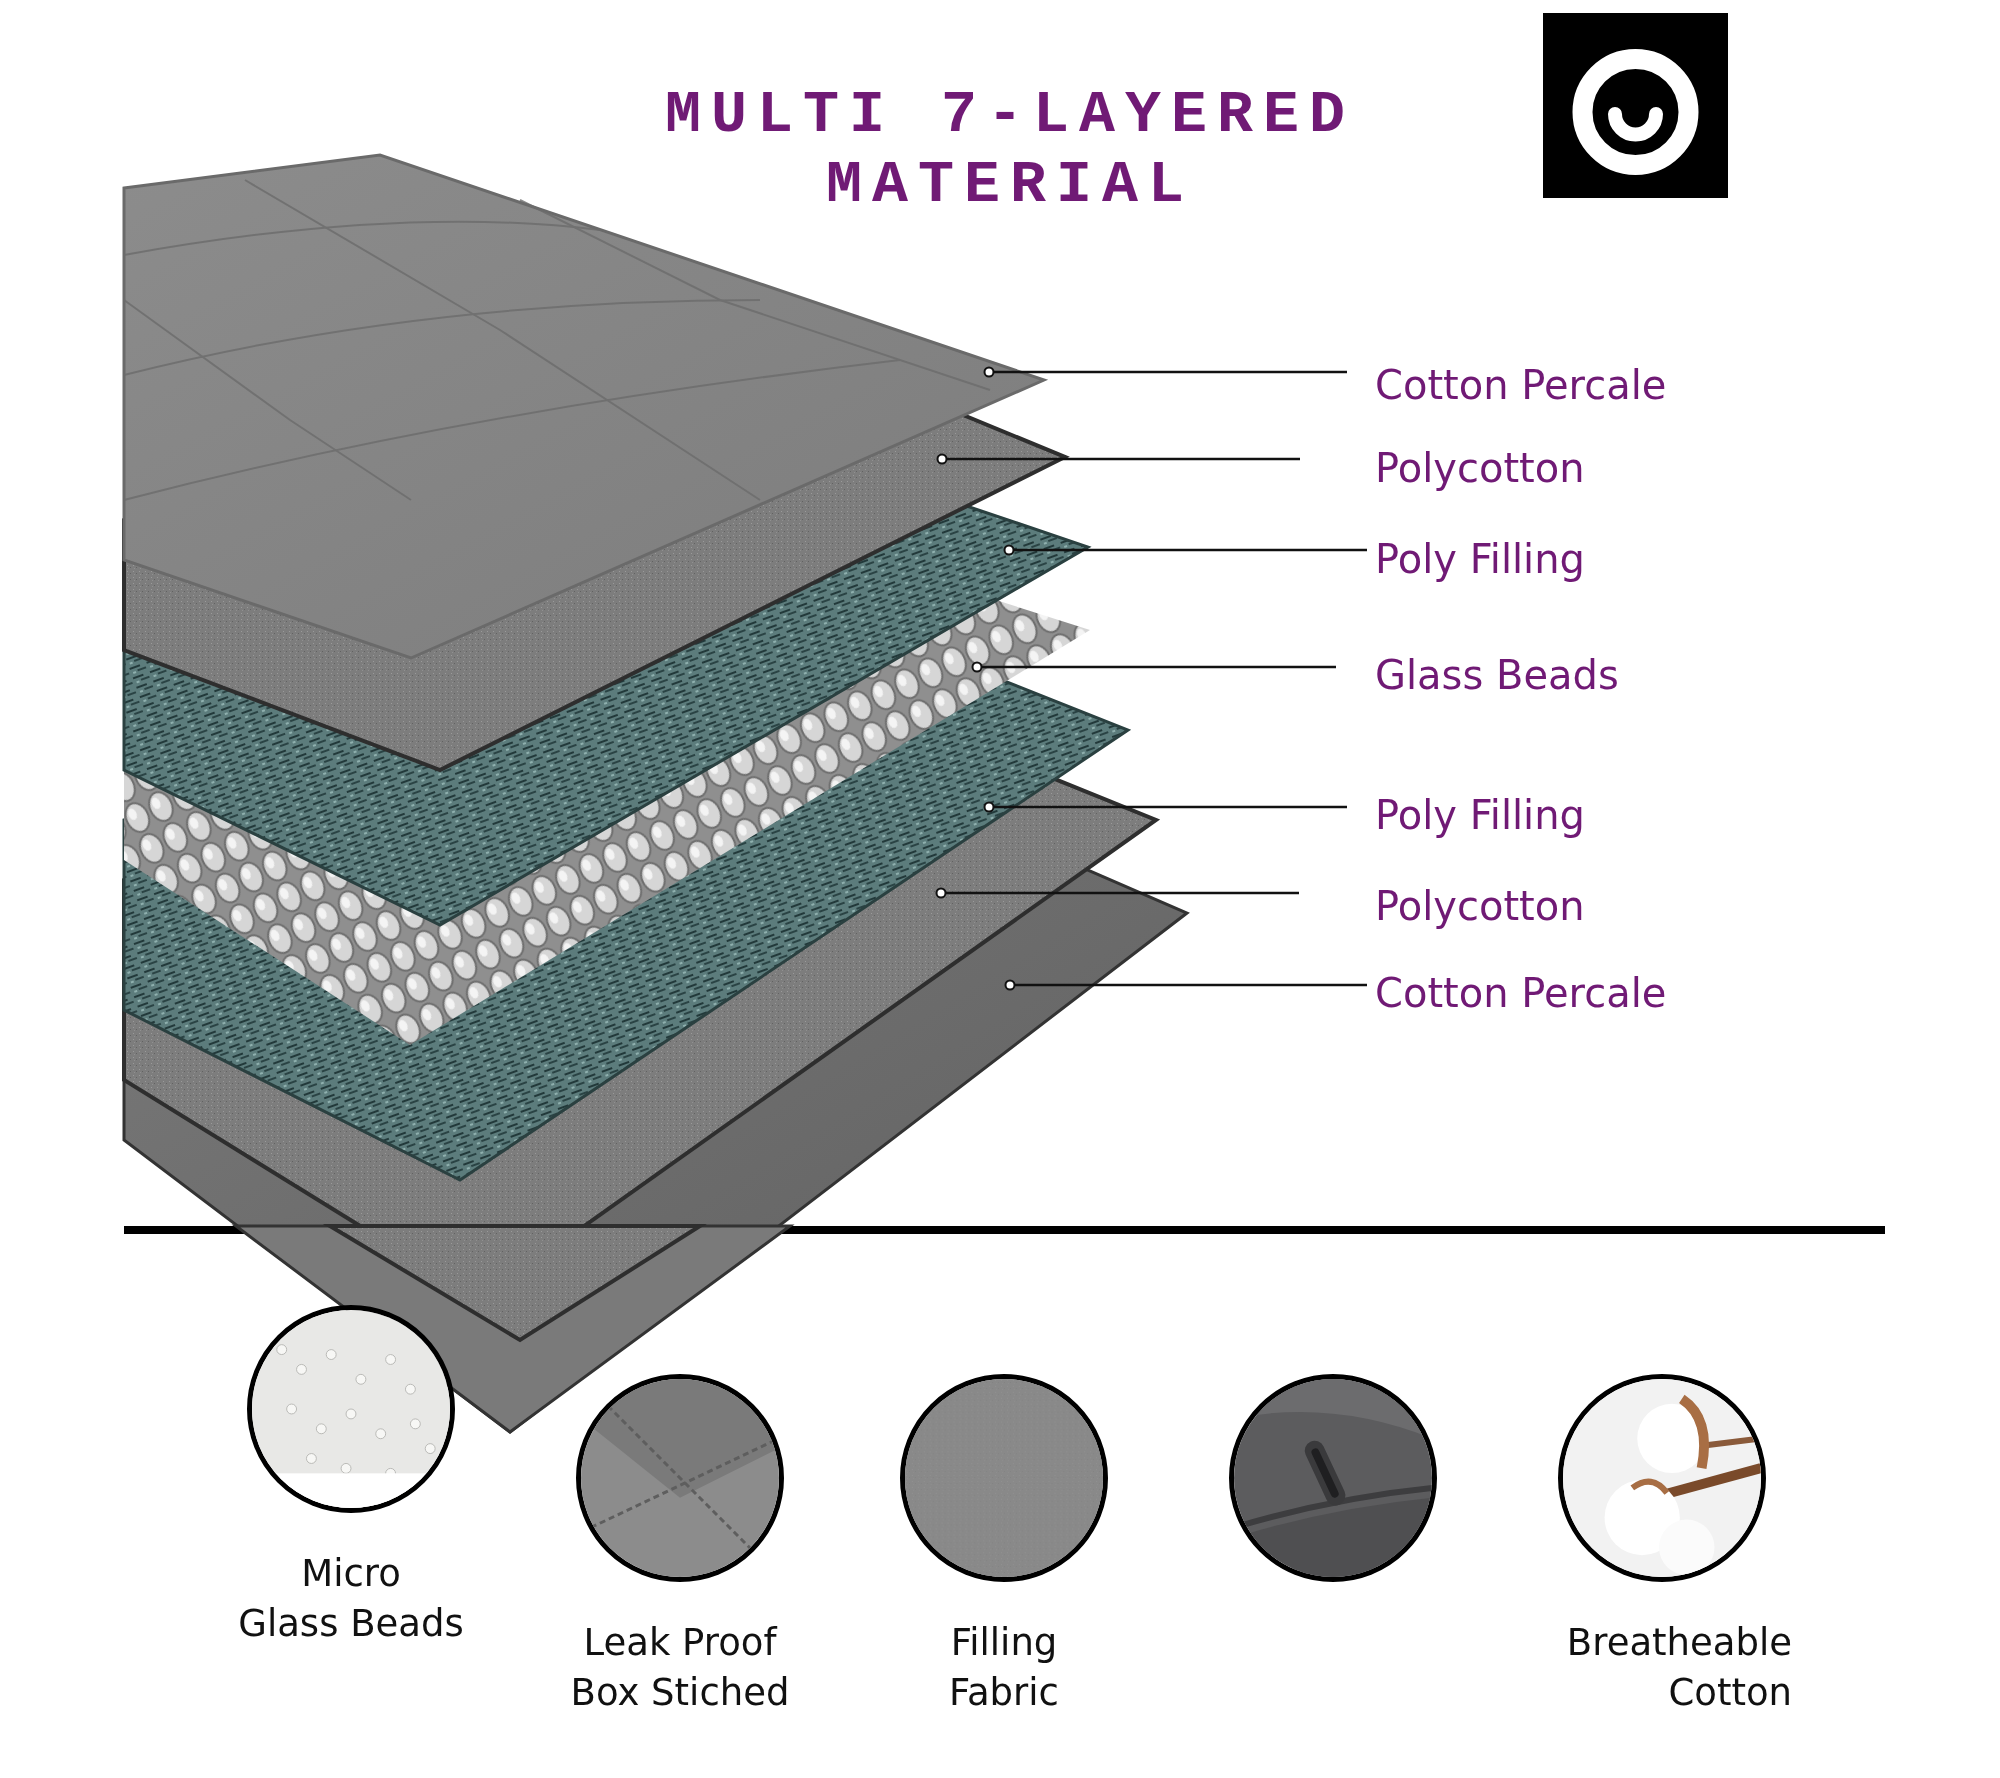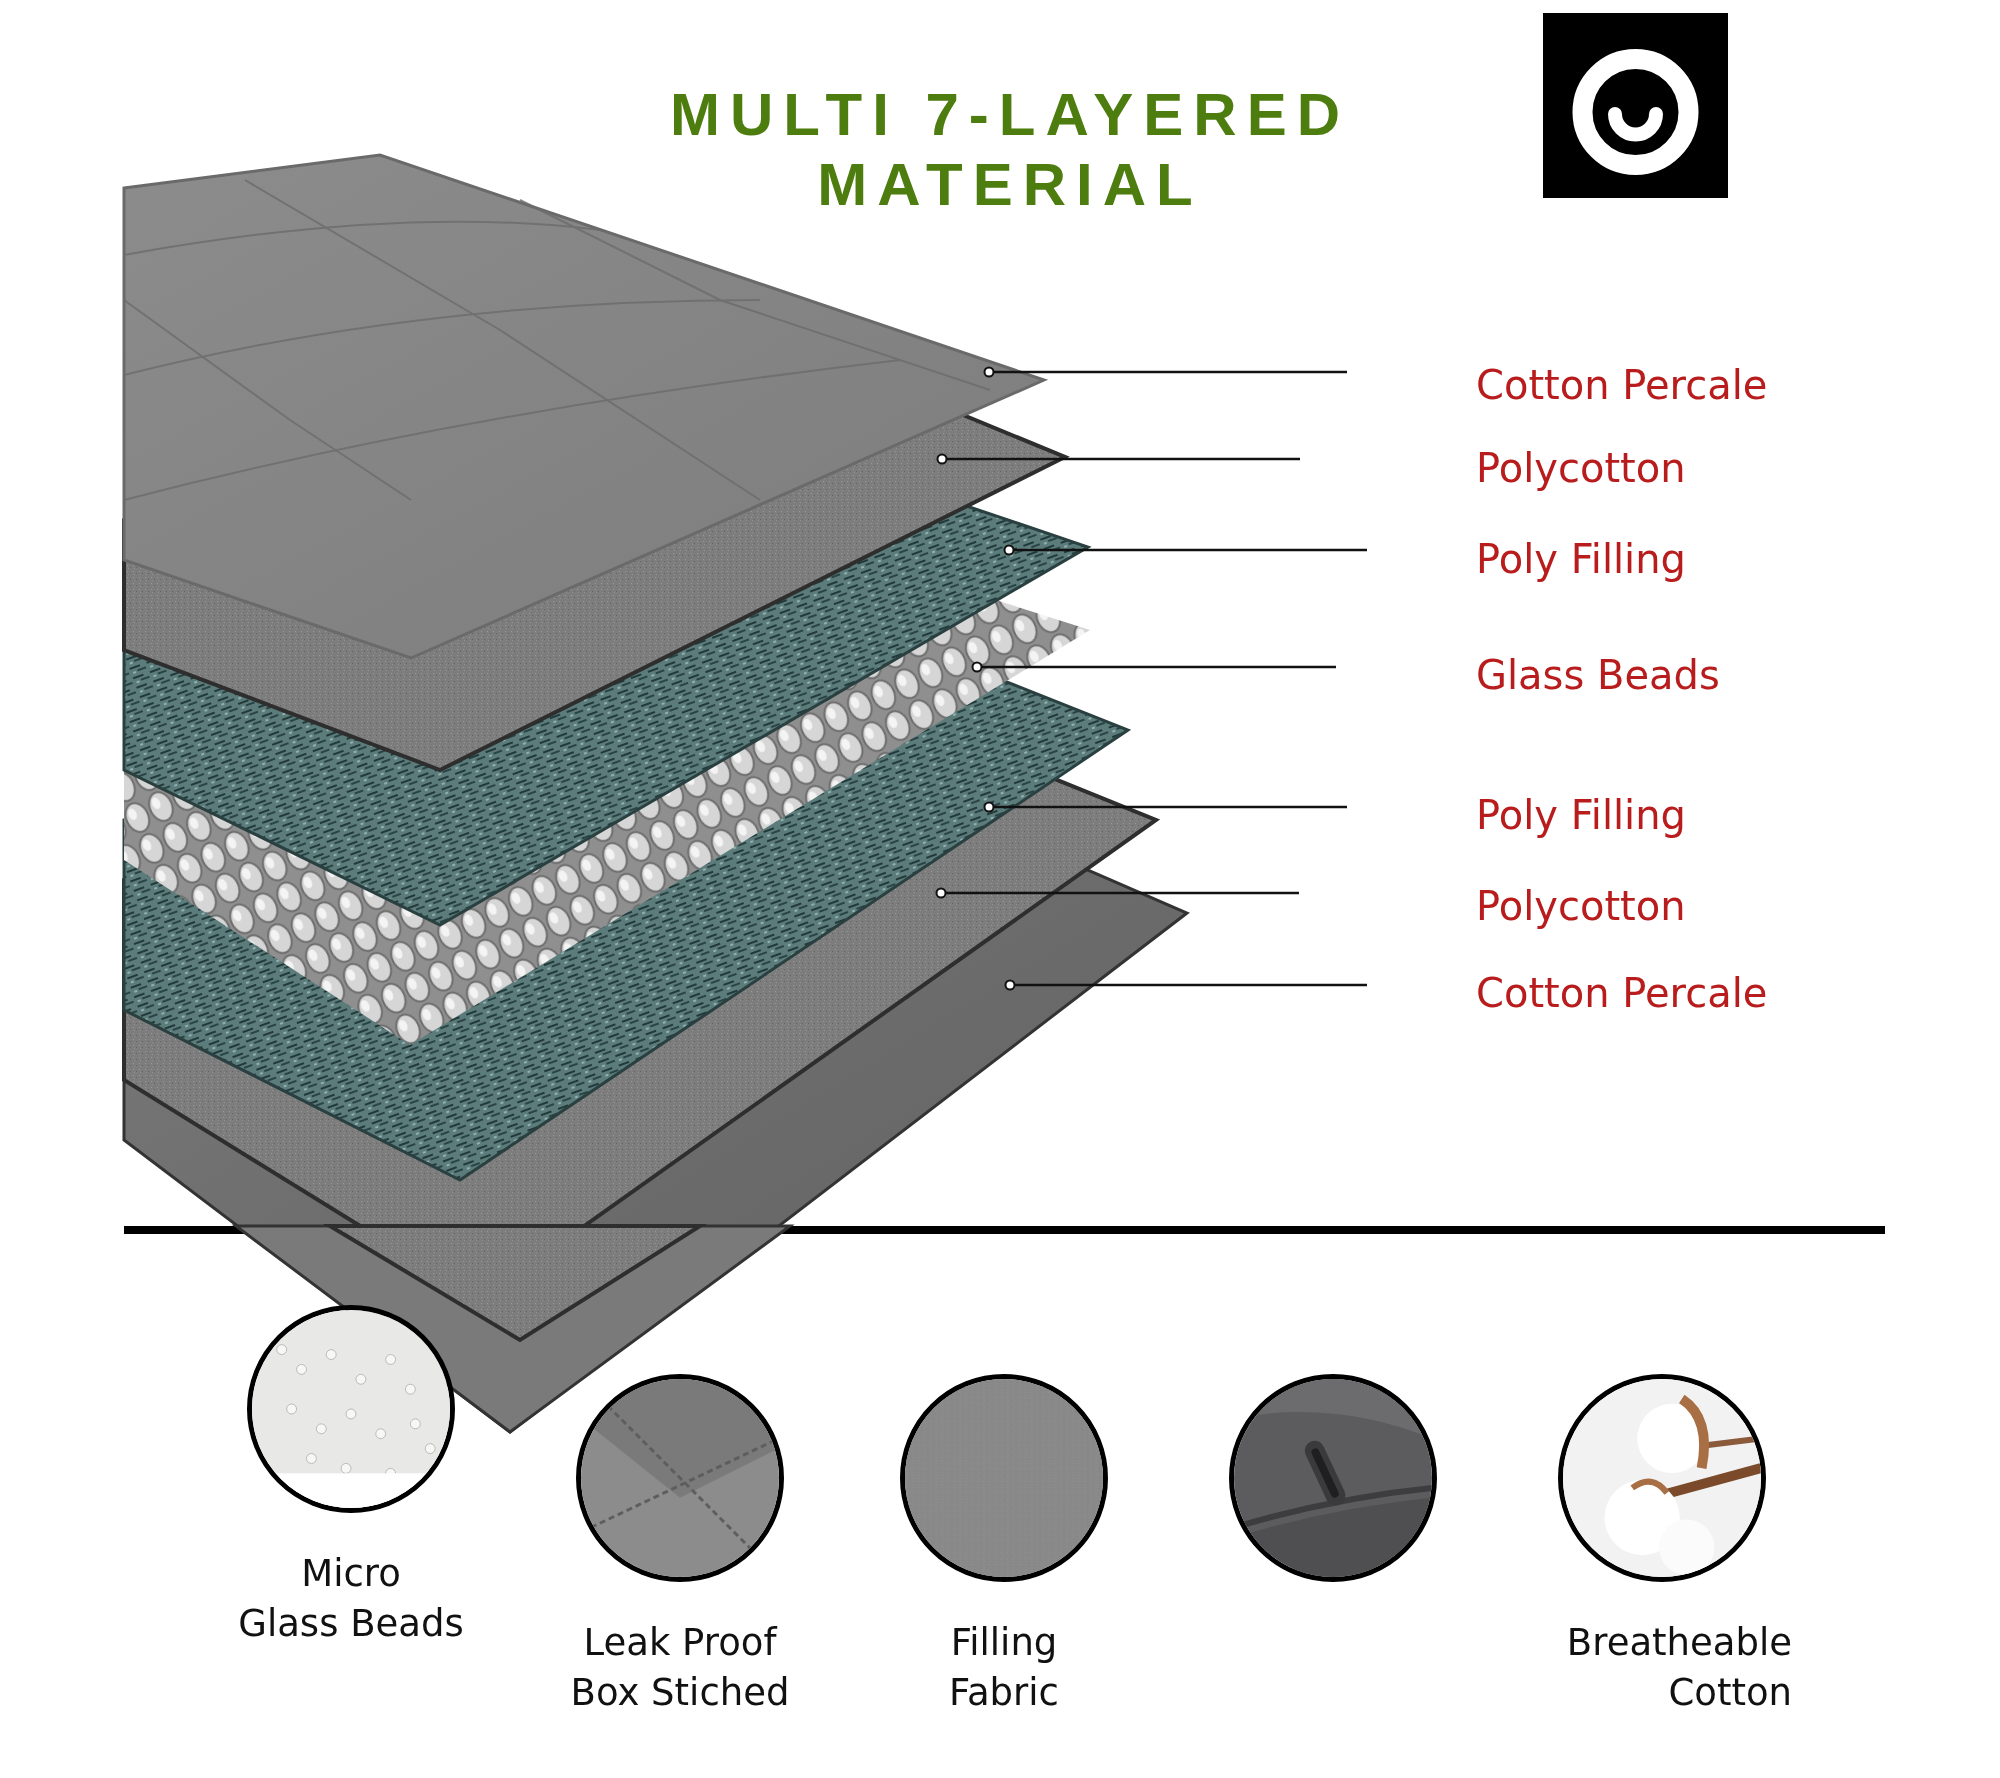--- a/index.html
+++ b/index.html
@@ -1,25 +1,25 @@
 <!DOCTYPE html>
 <html><head>
 <meta charset="utf-8">
 <style>
   html, body { margin:0; padding:0; background:#ffffff; }
   body { width:2000px; height:1778px; position:relative; overflow:hidden;
          font-family:"Liberation Sans", sans-serif; color:#111; }
   .title { position:absolute; left:560px; top:80px; width:900px; text-align:center;
-           font-family:Liberation Sans, sans-serif; font-weight:bold; font-size:60px;
-           letter-spacing:10px; line-height:70px; color:#4d7c0f; }
+           font-family:Liberation Mono, monospace; font-weight:bold; font-size:60px;
+           letter-spacing:10px; line-height:70px; color:#701a75; }
   .title span { display:block; }
   .logo { position:absolute; left:1543px; top:13px; width:185px; height:185px; background:#000; }
   .logo svg { width:100%; height:100%; display:block; }
   .illustration { position:absolute; left:0; top:0; width:2000px; height:1778px; }
-  .layer-label { position:absolute; left:1476px; font-size:40px; color:#b91c1c;
+  .layer-label { position:absolute; left:1375px; font-size:40px; color:#701a75;
                  font-family:"DejaVu Sans", sans-serif; white-space:nowrap; line-height:48px; }
   .divider { position:absolute; left:124px; top:1226px; width:1761px; height:8px; background:#000; }
   .feature { position:absolute; width:260px; text-align:center; }
   .feature .circle { width:208px; height:208px; border-radius:50%; border:5px solid #000;
                      margin:0 auto; overflow:hidden; box-sizing:border-box; position:relative; }
   .feature .circle svg { width:100%; height:100%; display:block; }
   .feature .label { margin-top:36px; font-family:"DejaVu Sans", sans-serif; font-size:37px;
                     line-height:50px; color:#111; }
   .feature .label span { display:block; }
 </style>

